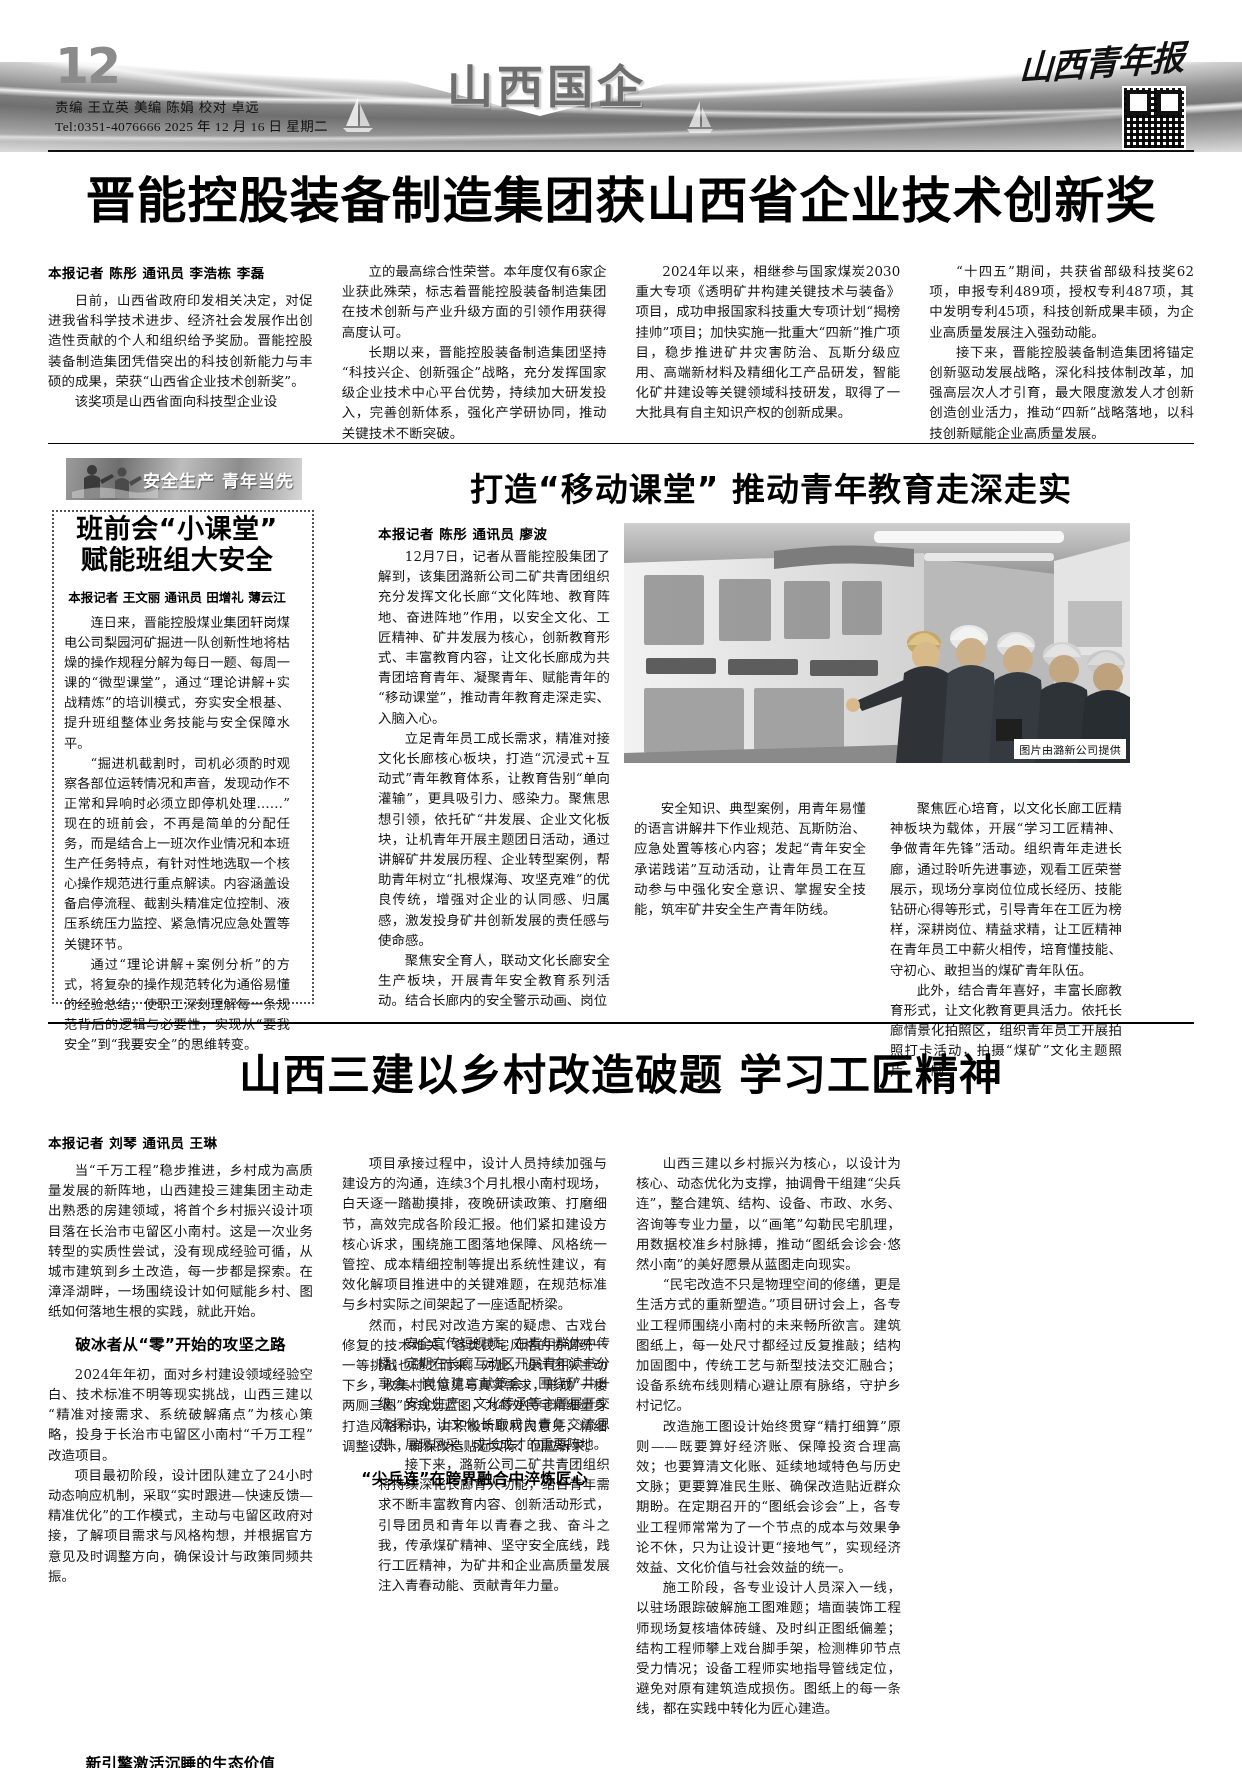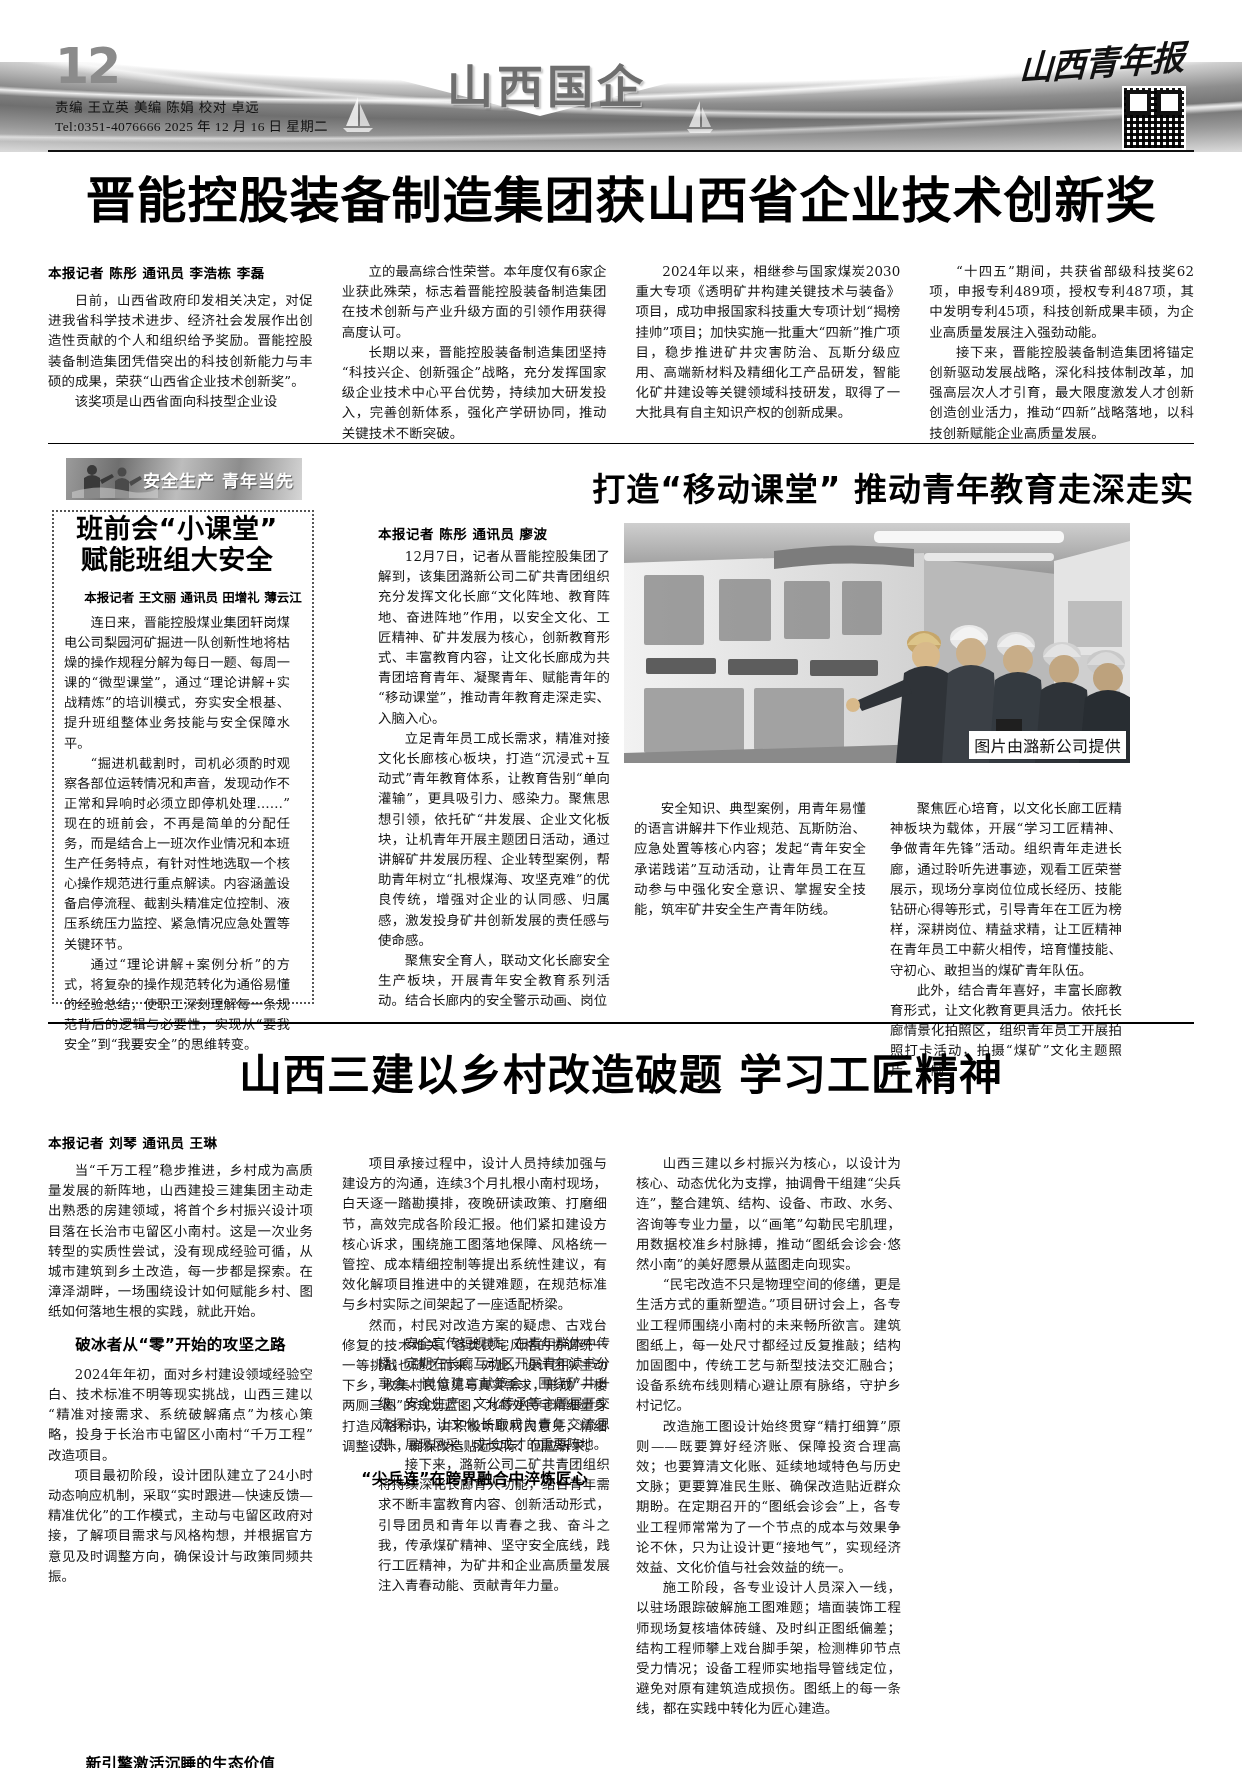--- a/index.html
+++ b/index.html
@@ -116,44 +116,44 @@
   }
   .side-banner .silh{
     position:absolute;left:6px;top:4px;width:86px;height:36px;
   }
   .side-title{
     position:absolute;left:0;top:58px;width:258px;text-align:center;
     font-family:"DejaVu Sans",sans-serif;font-weight:bold;font-size:27px;
     line-height:31px;letter-spacing:.5px;color:#000;
   }
   .side-byline{
-    position:absolute;left:16px;top:132px;width:258px;text-align:center;
+    position:absolute;left:0;top:132px;width:258px;text-align:center;
     font-family:"DejaVu Sans",sans-serif;font-weight:bold;font-size:12.5px;color:#000;
   }
   .side-body{
     position:absolute;left:16px;top:158px;width:226px;height:320px;
     font-size:13.2px;line-height:20.1px;
   }
   .hl2{
-    position:absolute;left:300px;top:8px;width:846px;text-align:right;
+    position:absolute;left:300px;top:8px;width:846px;text-align:center;
     font-family:"DejaVu Sans",sans-serif;font-weight:bold;font-size:33px;
     letter-spacing:1px;color:#000;white-space:nowrap;
   }
   .a2-byline{position:absolute;left:330px;top:68px;}
   .a2-cols{position:absolute;left:330px;top:92px;width:864px;}
   .a2 .c{width:232px;float:left;margin-right:24px;}
   .a2 .c.last{margin-right:0;}
   .photo{
     position:absolute;left:576px;top:68px;width:506px;height:240px;
     background:#9a9a9a;overflow:hidden;
   }
   .photo-credit{
     position:absolute;right:4px;bottom:4px;
     background:#fff;color:#111;padding:2px 5px;
-    font-family:"DejaVu Sans",sans-serif;font-size:16px;letter-spacing:.3px;
+    font-family:"DejaVu Sans",sans-serif;font-size:11px;letter-spacing:.3px;
   }
   .rule-a2{position:absolute;left:48px;top:1022px;width:1146px;height:2px;background:#000;}
 
   
   .a3{position:absolute;left:48px;top:1040px;width:1146px;height:700px;}
   .hl3{
     position:absolute;left:0;top:0;width:1146px;text-align:center;
     font-family:"DejaVu Sans",sans-serif;font-weight:bold;font-size:43px;
     letter-spacing:1px;color:#000;white-space:nowrap;
   }

